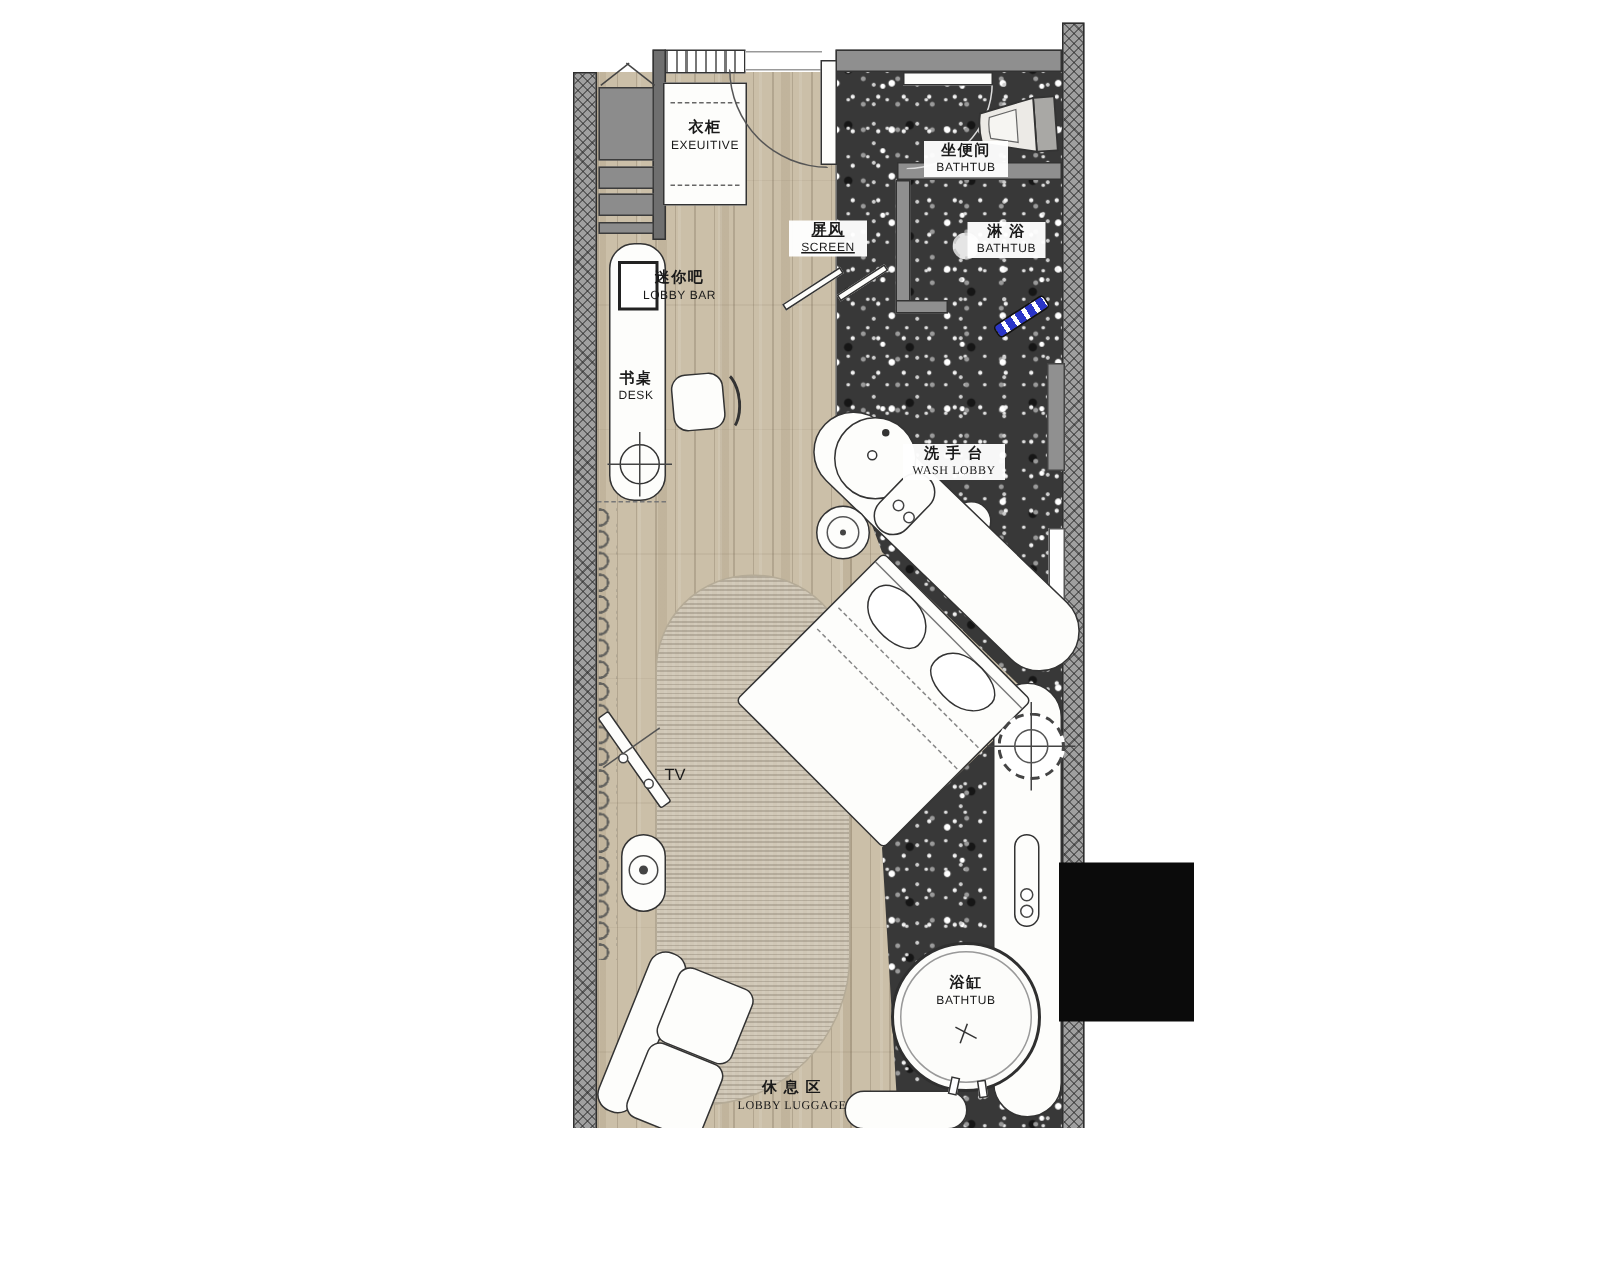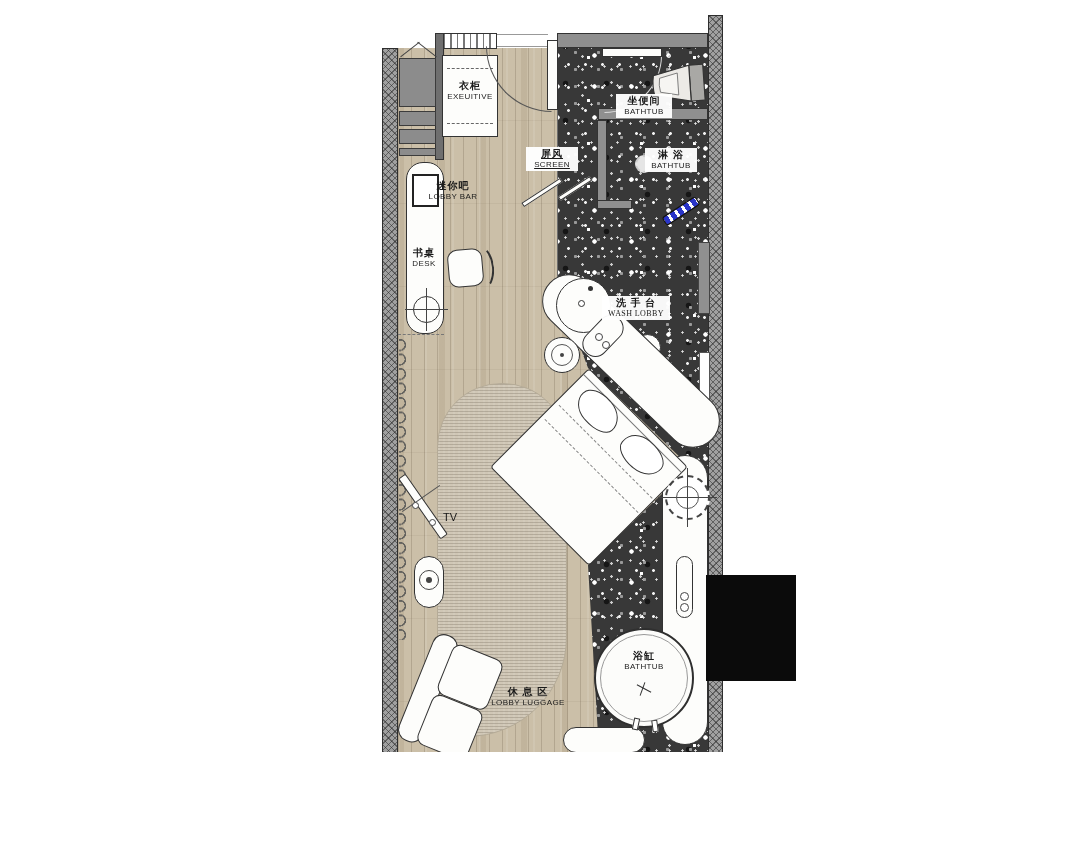--- a/index.html
+++ b/index.html
@@ -211,21 +211,21 @@
     <span class="zh">淋 浴</span>
     <span class="en">BATHTUB</span>
   </div>
   <div class="lbl boxed" style="left:602px;top:296px;width:64px;font-family:Liberation Serif, serif;">
     <span class="zh">洗 手 台</span>
     <span class="en">WASH LOBBY</span>
   </div>
   <div class="lbl" style="left:436px;top:506px;width:28px;">
     <span style="font-size:11px;">TV</span>
   </div>
-  <div class="lbl" style="left:486px;top:686px;width:84px;">
+  <div class="lbl" style="left:486px;top:720px;width:84px;font-family:Liberation Serif, serif;">
     <span class="zh">休 息 区</span>
     <span class="en">LOBBY LUGGAGE</span>
   </div>
   <div class="lbl" style="left:611px;top:650px;width:66px;">
     <span class="zh">浴缸</span>
     <span class="en">BATHTUB</span>
   </div>
 
 </div>
 

